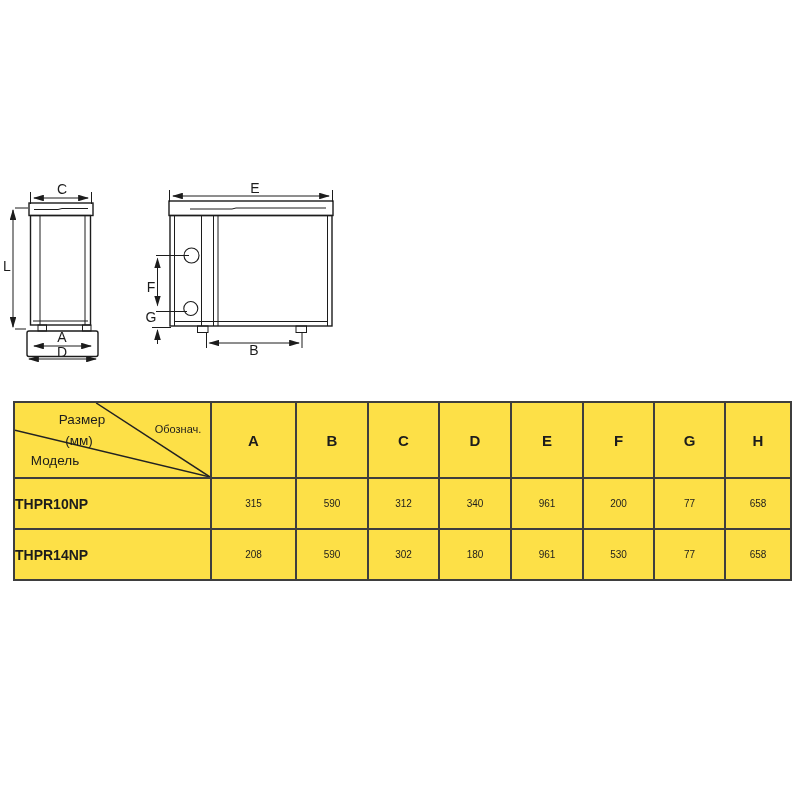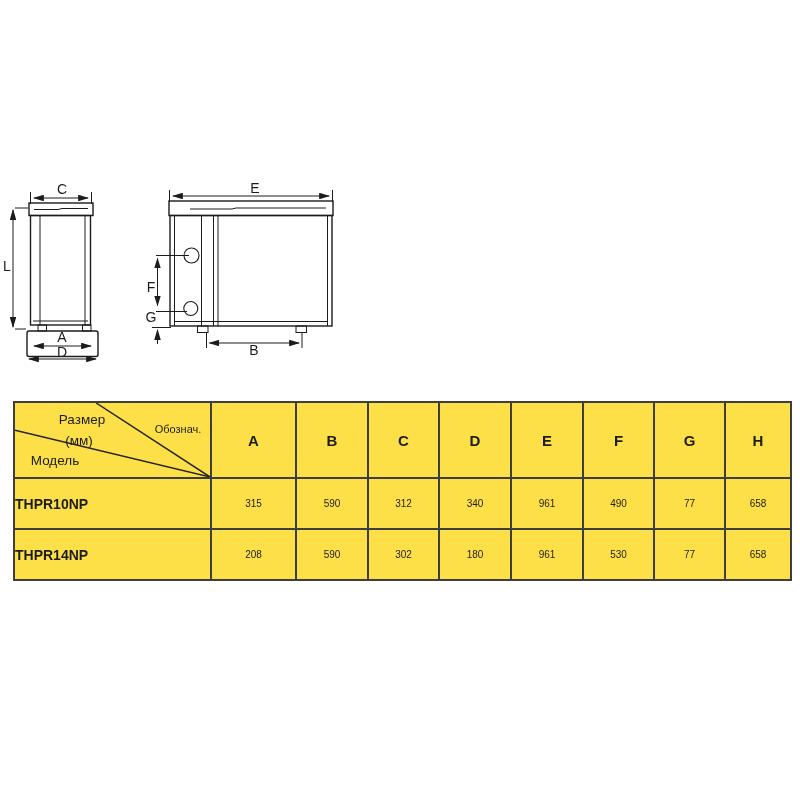--- a/index.html
+++ b/index.html
@@ -185,21 +185,21 @@
       </tr>
     </thead>
     <tbody>
       <tr>
         <th class="model">THPR10NP</th>
         <td class="val">315</td>
         <td class="val">590</td>
         <td class="val">312</td>
         <td class="val">340</td>
         <td class="val">961</td>
-        <td class="val">490</td>
+        <td class="val">200</td>
         <td class="val">77</td>
         <td class="val">658</td>
       </tr>
       <tr>
         <th class="model">THPR14NP</th>
         <td class="val">208</td>
         <td class="val">590</td>
         <td class="val">302</td>
         <td class="val">180</td>
         <td class="val">961</td>

